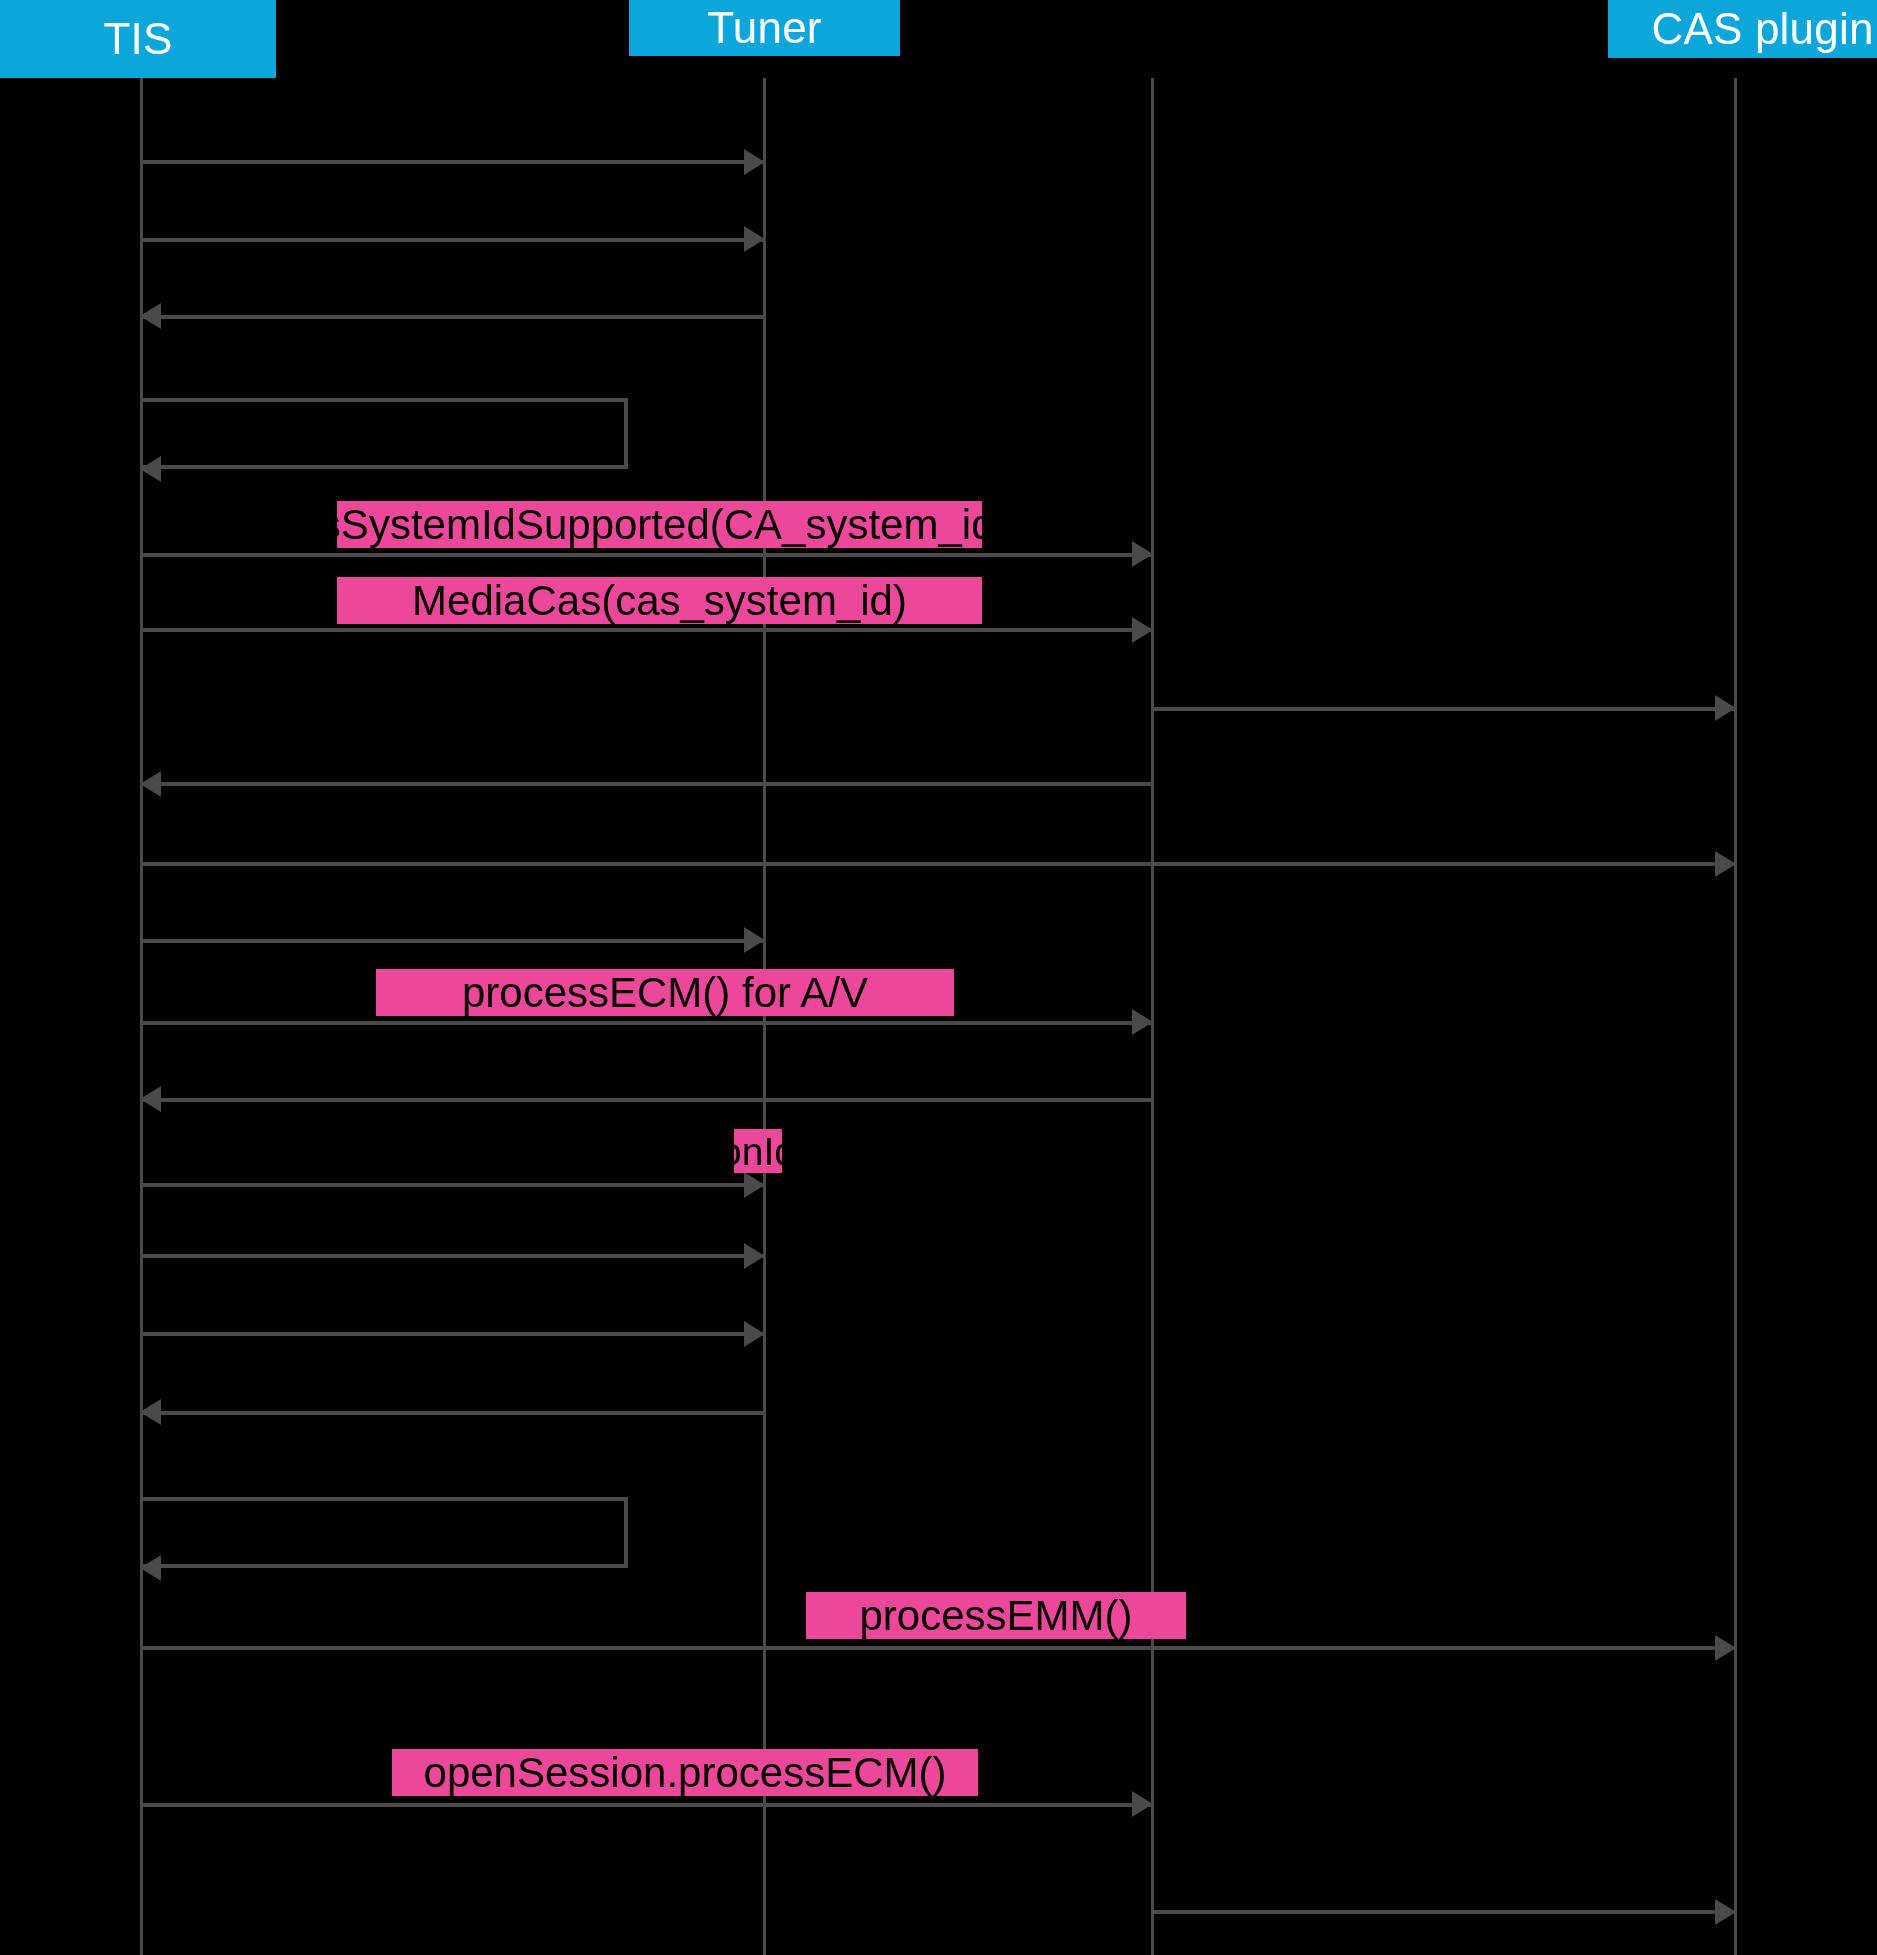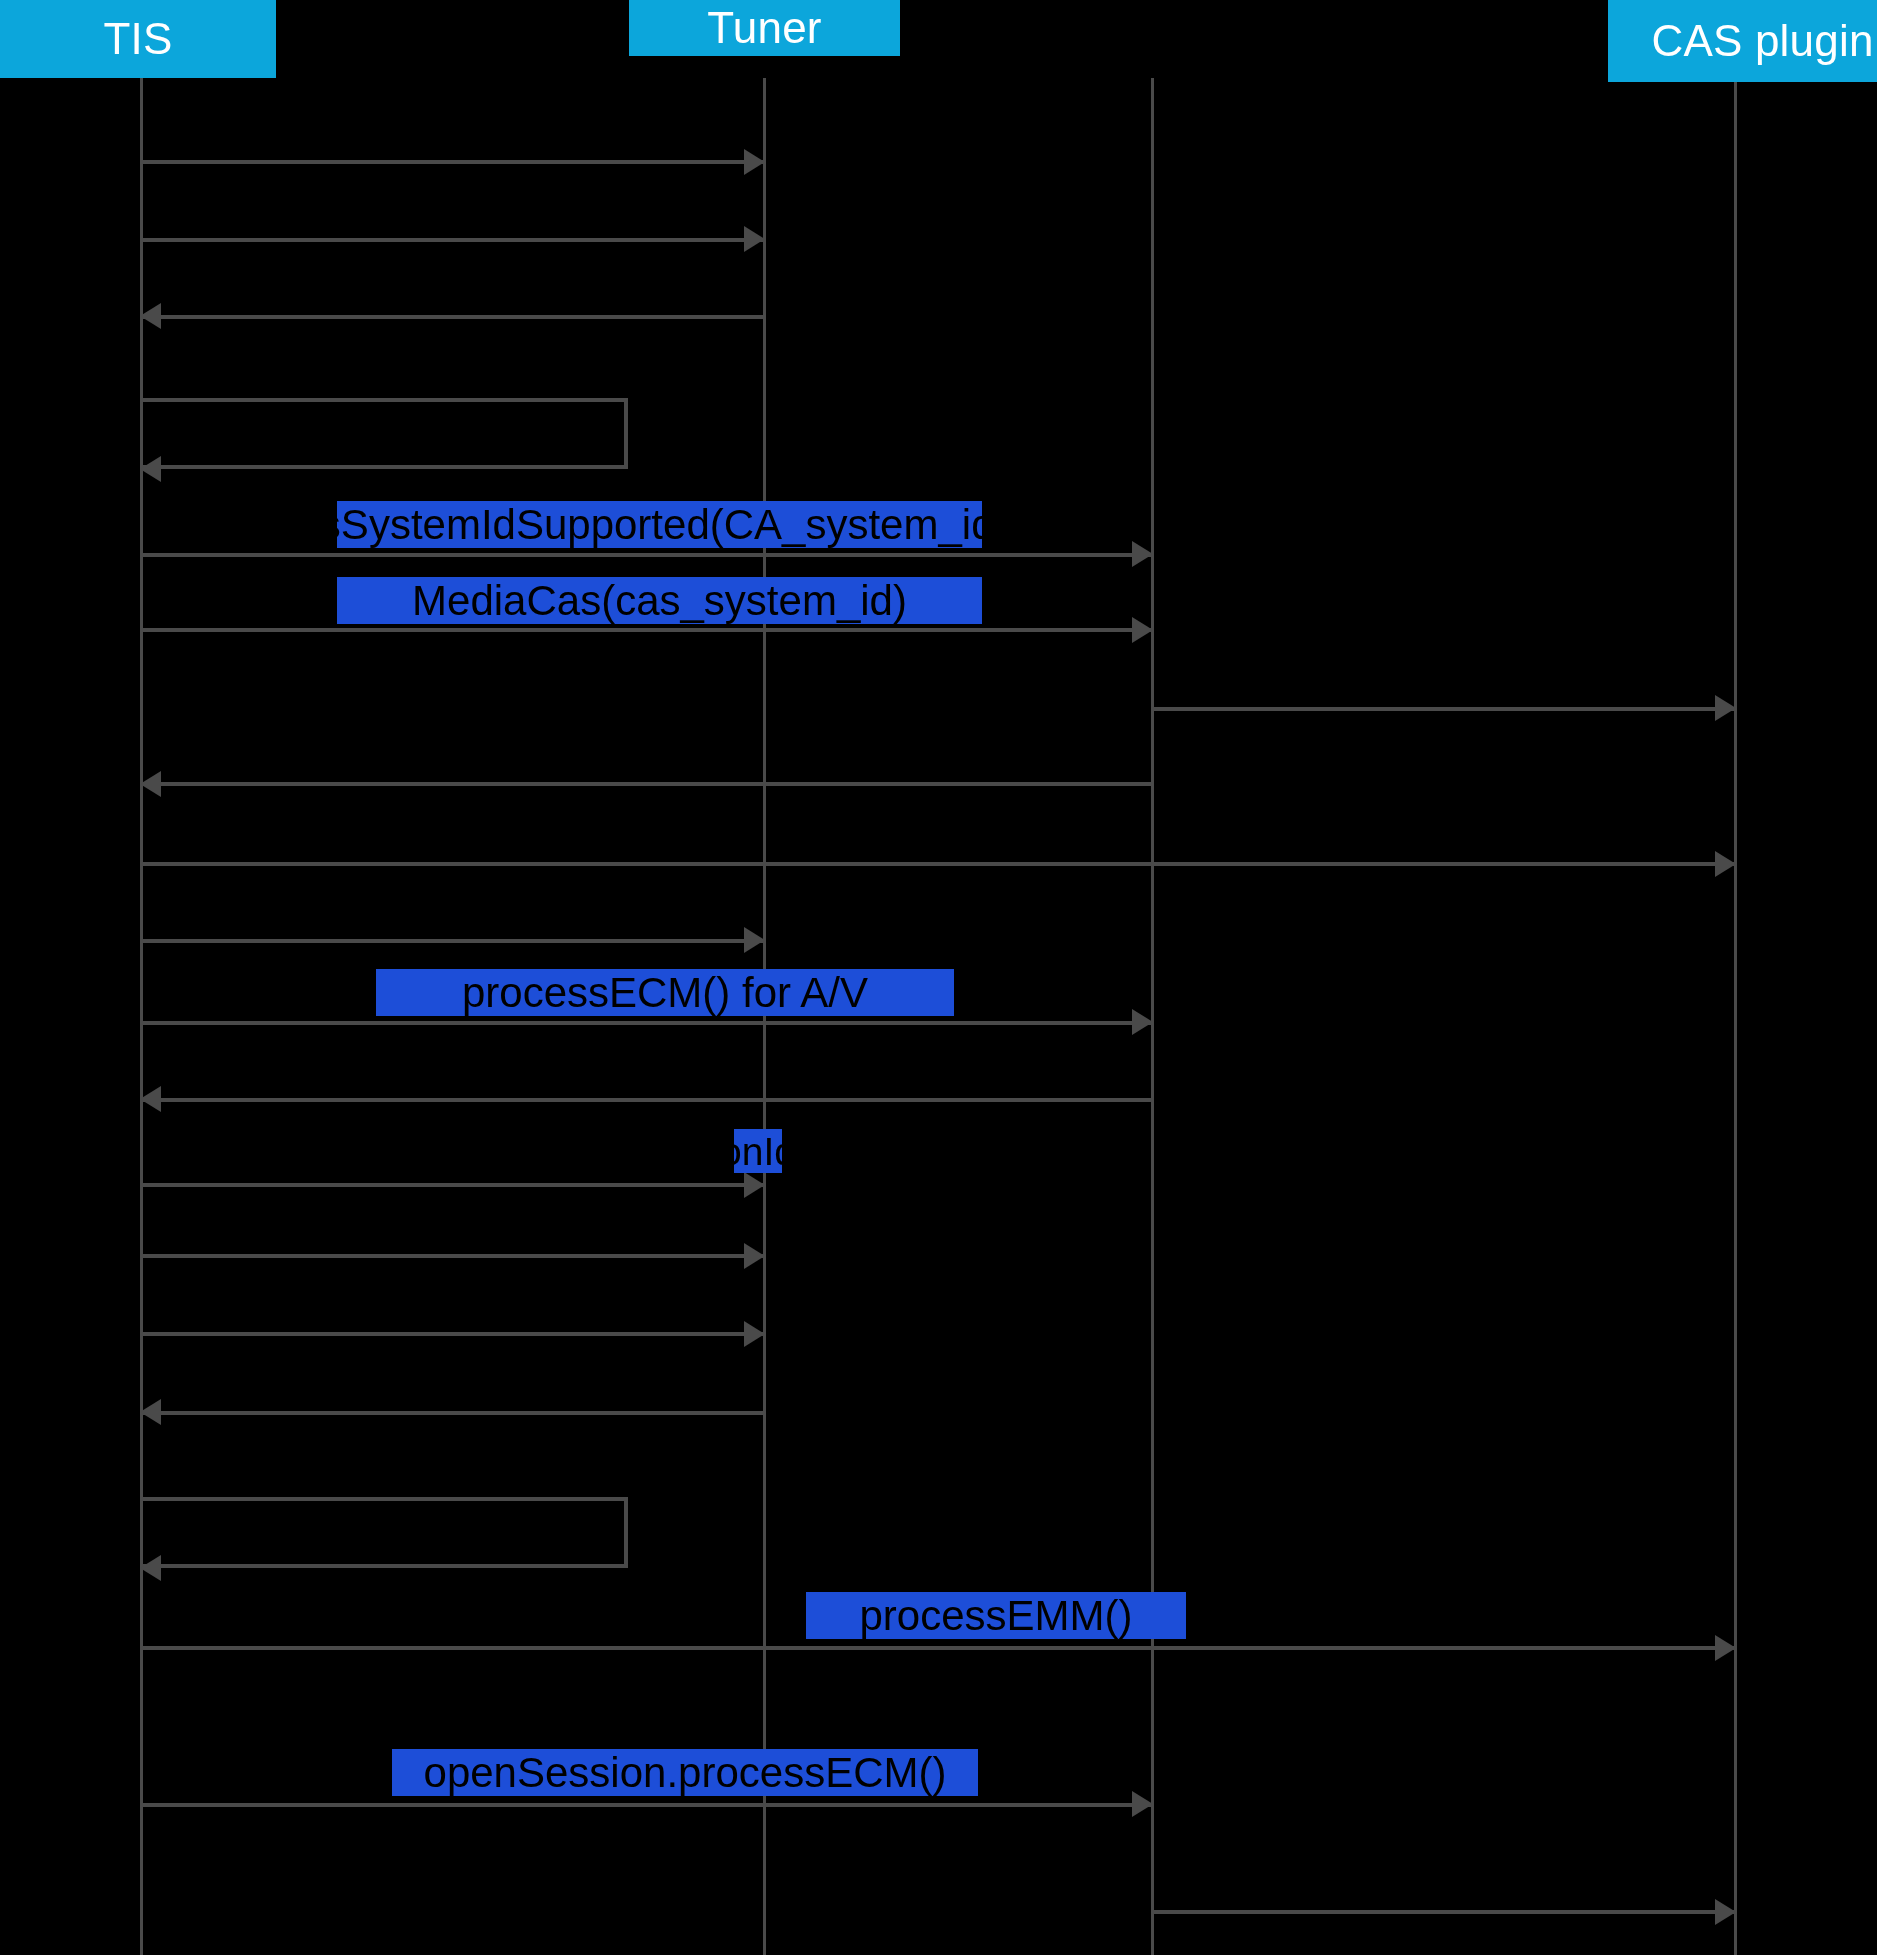--- a/index.html
+++ b/index.html
@@ -40,21 +40,21 @@
   .self-loop{
     position:absolute;
     border:4.3px solid #4a4a4a;
     border-left:none;
     box-sizing:border-box;
     background:transparent;
   }
 
   .msg-label{
     position:absolute;
-    background:#1d4ed8;
+    background:#ec4899;
     color:#000000;
     font-size:42px;
     line-height:1.0;
     display:flex;
     align-items:center;
     justify-content:center;
     white-space:nowrap;
     padding:7px 7.8px;
     box-sizing:border-box;
   }
@@ -68,21 +68,21 @@
   <div class="lifeline" style="left:763px;top:78px;height:1877px;"></div>
   <div class="lifeline" style="left:1151px;top:78px;height:1877px;"></div>
   <div class="lifeline" style="left:1734px;top:78px;height:1877px;"></div>
 
   <div class="participant-box" style="left:0px;top:0px;width:276px;height:78px;">
     <span>TIS</span>
   </div>
   <div class="participant-box" style="left:629px;top:0px;width:271px;height:56px;">
     <span>Tuner</span>
   </div>
-  <div class="participant-box" style="left:1608px;top:0px;width:270px;height:82px;padding-left:39px;">
+  <div class="participant-box" style="left:1608px;top:0px;width:270px;height:58px;padding-left:39px;">
     <span>CAS plugin</span>
   </div>
 
   <div class="msg-line" style="left:141px;top:160px;width:623px;"></div>
   <div class="arrowhead right" style="left:744px;top:149px;"></div>
 
   <div class="msg-line" style="left:141px;top:238px;width:623px;"></div>
   <div class="arrowhead right" style="left:744px;top:226px;"></div>
 
   <div class="msg-line" style="left:141px;top:315px;width:623px;"></div>

